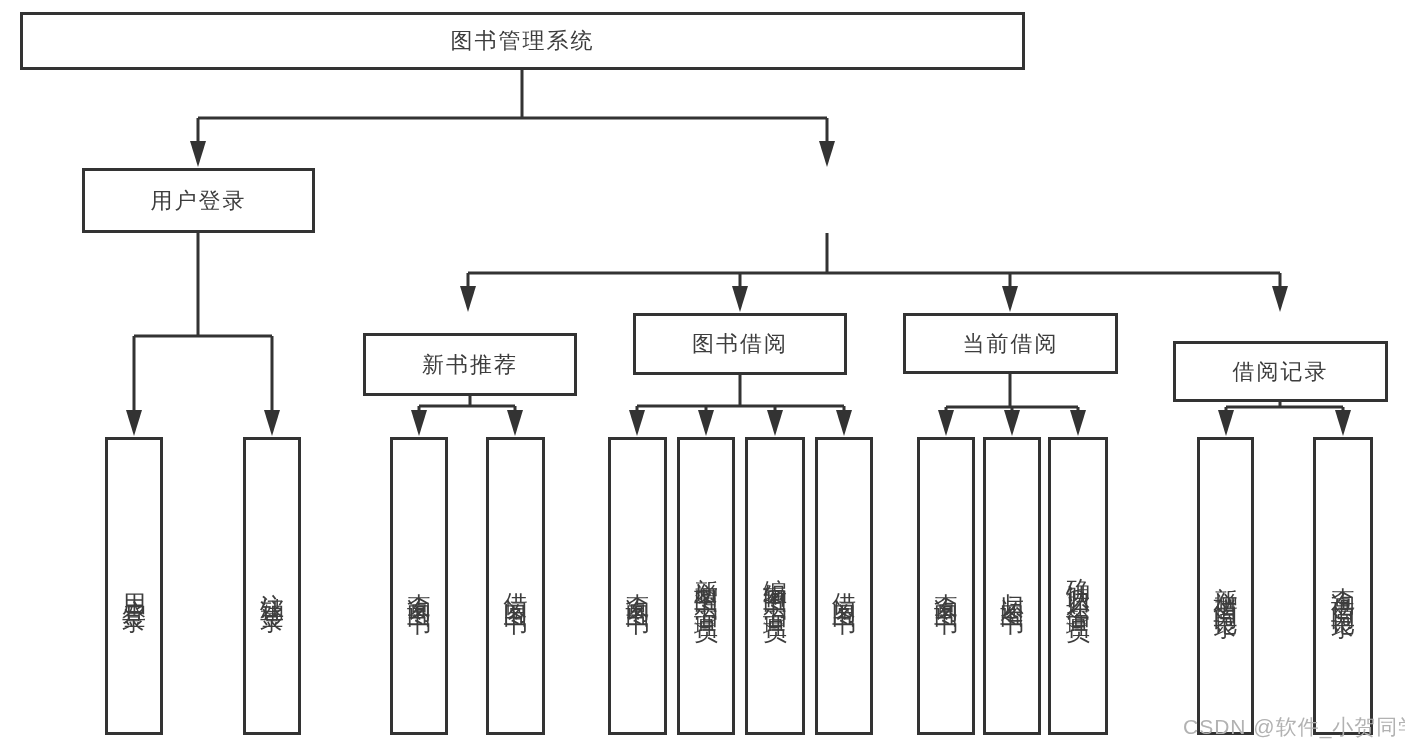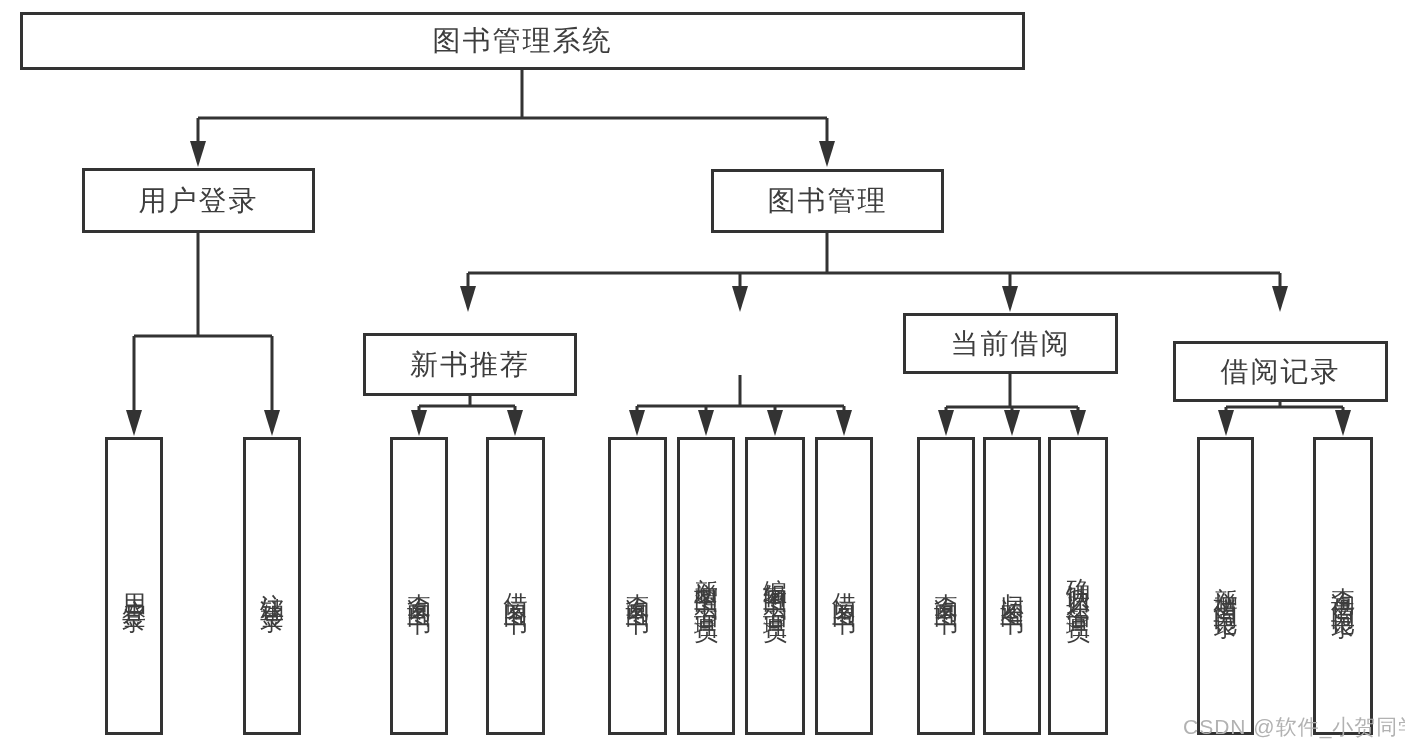--- a/index.html
+++ b/index.html
@@ -13,21 +13,21 @@
   #connectors{position:absolute;left:0;top:0;width:1405px;height:747px;}
   .node{
     position:absolute;
     box-sizing:border-box;
     border:3px solid #333333;
     background:#ffffff;
     display:flex;align-items:center;justify-content:center;
     color:#3d3d3d;
   }
   .hnode span{
-    font-size:28px;
+    font-size:22px;
     letter-spacing:2px;
     white-space:nowrap;
   }
   .vnode{top:437px;height:298px;}
   .vnode span{
     writing-mode:vertical-rl;
     text-orientation:mixed;
     font-size:24px;
     letter-spacing:6px;
     line-height:1;
@@ -79,26 +79,26 @@
     </g>
   </svg>
 
   <div class="node hnode" style="left:20px;top:12px;width:1005px;height:58px;">
     <span>图书管理系统</span>
   </div>
 
   <div class="node hnode" style="left:82px;top:168px;width:233px;height:65px;">
     <span>用户登录</span>
   </div>
-  <div class="node hnode" style="left:711px;top:169px;width:233px;height:64px;">
-    <span>图书管理</span>
-  </div>
 
   <div class="node hnode" style="left:363px;top:313px;width:214px;height:63px;margin-top:20px;">
     <span>新书推荐</span>
+  </div>
+  <div class="node hnode" style="left:633px;top:313px;width:214px;height:62px;">
+    <span>图书借阅</span>
   </div>
   <div class="node hnode" style="left:903px;top:313px;width:215px;height:61px;">
     <span>当前借阅</span>
   </div>
   <div class="node hnode" style="left:1173px;top:313px;width:215px;height:61px;margin-top:28px;">
     <span>借阅记录</span>
   </div>
 
   <div class="node vnode" style="left:105px;width:58px;">
     <span>用户登录</span>

